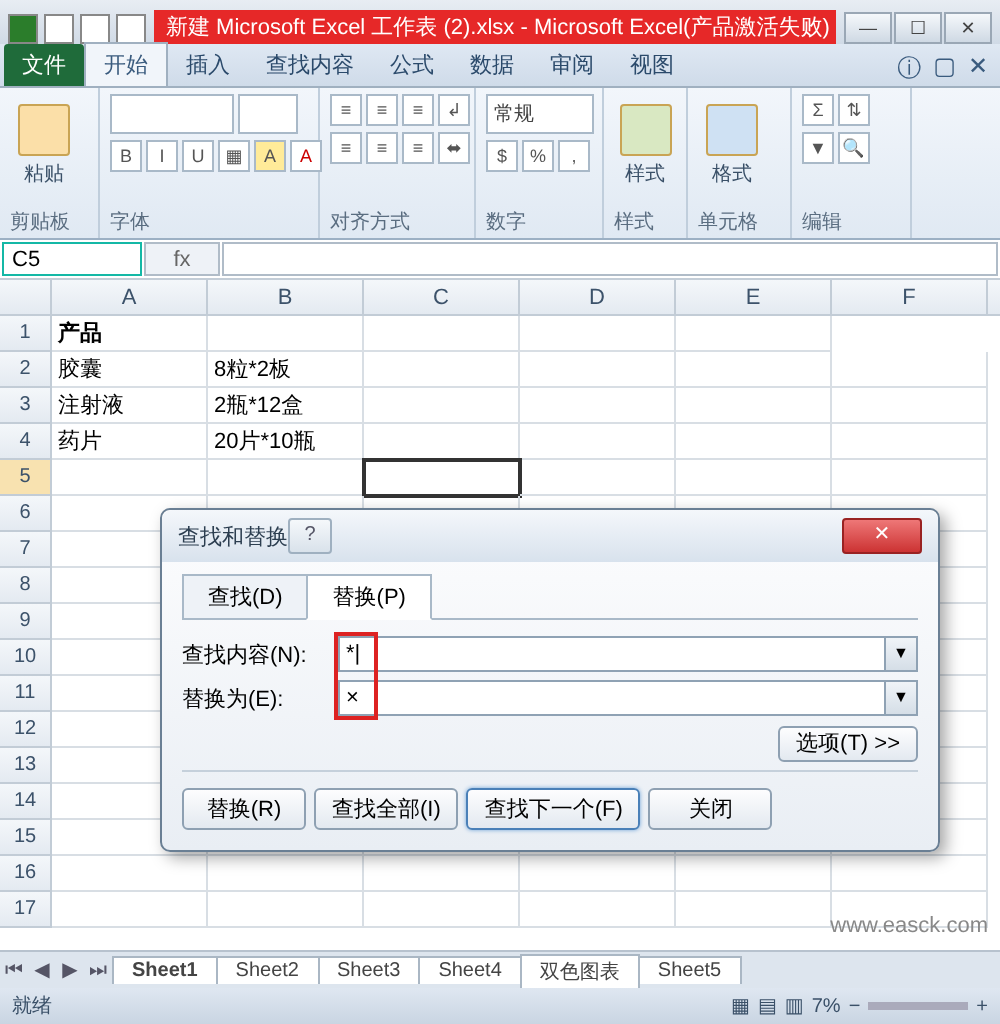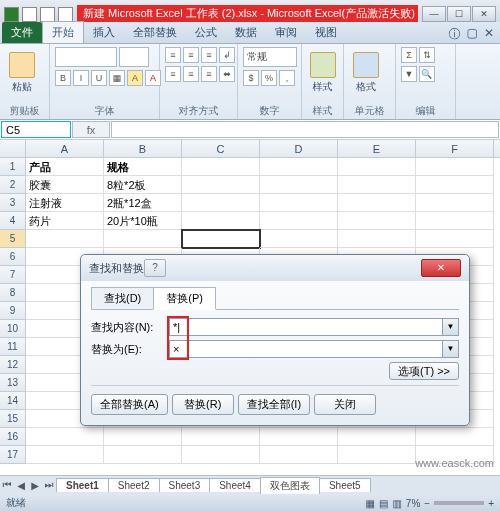--- a/index.html
+++ b/index.html
@@ -18,21 +18,21 @@
 .tabs { height: 22px; background: linear-gradient(#dfe8f3,#cfdbe9); display: flex; align-items: flex-end; padding-left: 2px; border-bottom: 1px solid #a0b0c0; }
 .tab { padding: 3px 9px; font-size: 11px; color: #2b4a6b; }
 .tab.file { background: #1f6b3a; color: #fff; border-radius: 2px 2px 0 0; }
 .tab.active { background: #f1f5fa; border: 1px solid #a0b0c0; border-bottom: none; color: #3a5b7e; }
 .help-ico { margin-left: auto; margin-right: 6px; color: #3a5b7e; font-size: 12px; display:flex; gap:6px; }
 
 
 .ribbon { height: 76px; background: linear-gradient(#f2f6fb,#e0e9f3); border-bottom: 1px solid #9cb0c4; display: flex; }
 .rgroup { border-right: 1px solid #c0cedc; padding: 3px 5px 1px; display: flex; flex-direction: column; justify-content: space-between; }
 .rgroup .controls { display: flex; gap: 3px; align-items: flex-start; flex: 1; }
-.rgroup .glabel { font-size: 10px; text-align: center; color: #5a6d80; padding-top: 1px; }
+.rgroup .glabel { font-size: 10px; color: #5a6d80; padding-top: 1px; }
 .bigbtn { width: 34px; height: 52px; display: flex; flex-direction: column; align-items: center; justify-content: center; gap: 2px; }
 .bigbtn .bico { width: 26px; height: 26px; background: #fbdfa8; border: 1px solid #c9a454; border-radius: 2px; }
 .bigbtn .blbl { font-size: 10px; color: #3a5068; }
 .minicol { display: flex; flex-direction: column; gap: 2px; }
 .minirow { display: flex; gap: 2px; align-items: center; }
 .minibox { width: 16px; height: 16px; background: #fff; border: 1px solid #a9b9c8; font-size: 9px; text-align: center; line-height: 14px; color: #555; }
 .combo { height: 20px; border: 1px solid #a9b9c8; background: #fff; font-size: 10px; padding: 0 3px; display: flex; align-items: center; color: #444; }
 
 
 .fbar { height: 20px; display: flex; border-bottom: 1px solid #c3cdd7; }
@@ -97,21 +97,21 @@
     <div class="winbtn">—</div>
     <div class="winbtn">☐</div>
     <div class="winbtn">✕</div>
   </div>
 </div>
 
 <div class="tabs">
   <div class="tab file">文件</div>
   <div class="tab active">开始</div>
   <div class="tab">插入</div>
-  <div class="tab">全部替换</div>
+  <div class="tab">查找内容</div>
   <div class="tab">公式</div>
   <div class="tab">数据</div>
   <div class="tab">审阅</div>
   <div class="tab">视图</div>
   <div class="help-ico">
       <span>ⓘ</span>
       <span>▢</span>
       <span>✕</span>
     </div>
 </div>
@@ -217,21 +217,20 @@
     <div class="colhdr">B</div>
     <div class="colhdr">C</div>
     <div class="colhdr">D</div>
     <div class="colhdr">E</div>
     <div class="colhdr">F</div>
   </div>
   <div id="rows">
       <div class="row">
         <div class="rowhdr">1</div>
         <div class="cell" style="font-weight: bold;">产品</div>
-        <div class="cell" style="font-weight: bold;">规格</div>
         <div class="cell" style="font-weight: bold;"></div>
         <div class="cell" style="font-weight: bold;"></div>
         <div class="cell" style="font-weight: bold;"></div>
         <div class="cell" style="font-weight: bold;"></div>
       </div>
       <div class="row">
         <div class="rowhdr">2</div>
         <div class="cell">胶囊</div>
         <div class="cell">8粒*2板</div>
         <div class="cell"></div>
@@ -396,23 +395,23 @@
       </div>
       <div class="dlg-row">
         <label>替换为(E):</label>
         <div class="inp">×</div>
         <div class="dd">▼</div>
       </div>
       <div class="redbox" style="left:76px;top:-2px;width:22px;height:44px"></div>
     </div>
     <div class="dlg-opts"><span class="dlg-btn">选项(T) &gt;&gt;</span></div>
     <div class="dlg-btns">
-      <div class="dlg-btn">全部替换(A)</div>
       <div class="dlg-btn">替换(R)</div>
       <div class="dlg-btn">查找全部(I)</div>
+      <div class="dlg-btn def">查找下一个(F)</div>
       <div class="dlg-btn">关闭</div>
     </div>
   </div>
 </div>
 
 <div class="sheettabs">
   <div class="nav">⏮</div>
   <div class="nav">◀</div>
   <div class="nav">▶</div>
   <div class="nav">⏭</div>

